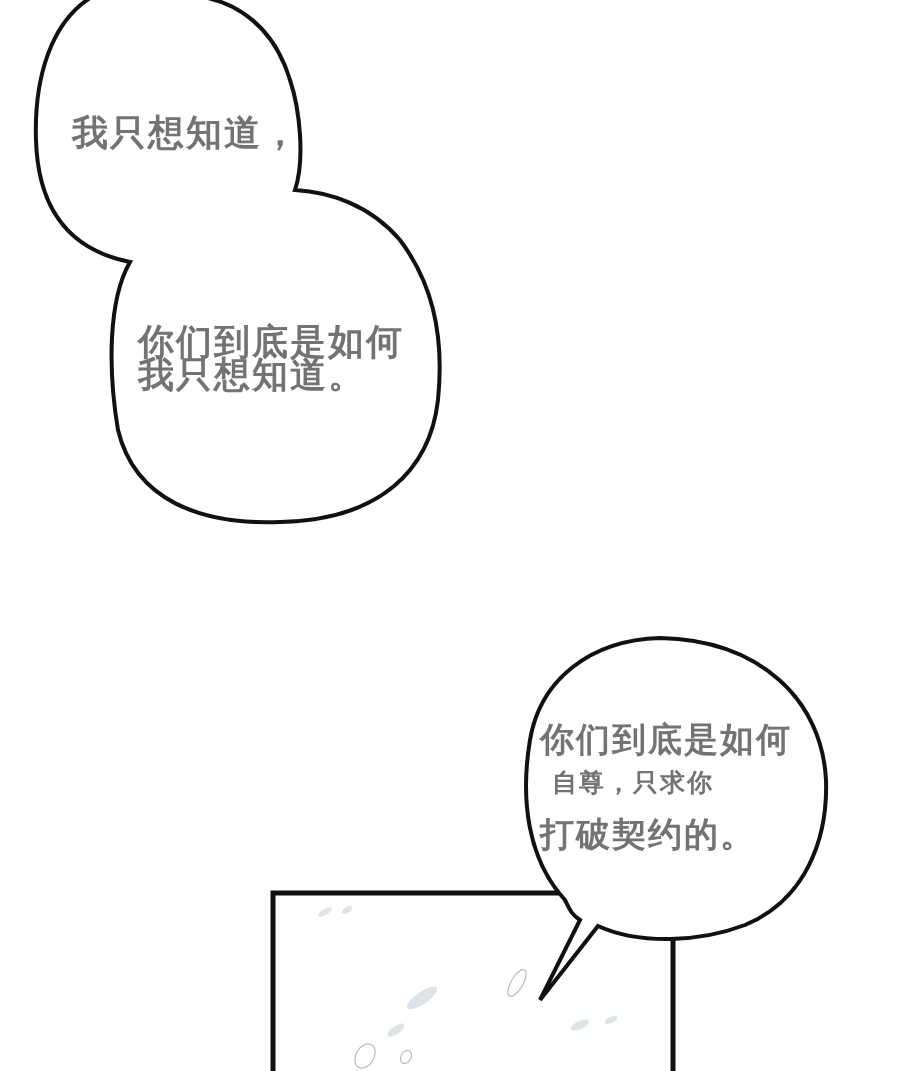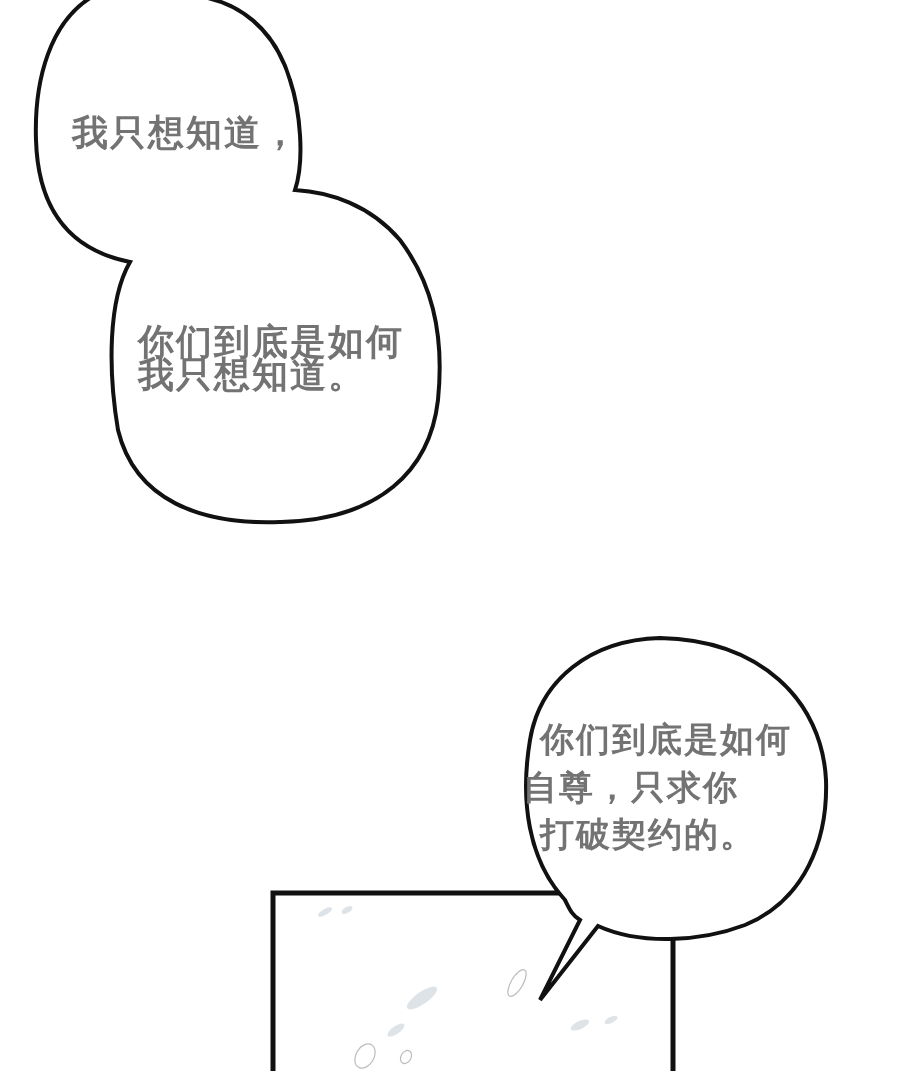--- a/index.html
+++ b/index.html
@@ -61,14 +61,14 @@
        C805 900, 828 840, 826 780
        C822 700, 760 640, 660 638 Z" fill="#fff" stroke="#111" stroke-width="4"></path>
 </svg>
 
 <div class="text-line" style="left:72px; top:115px;">我只想知道，</div>
 
 <div class="text-line" style="left:138px; top:324px;">你们到底是如何</div>
 <div class="text-line" style="left:138px; top:357px;">我只想知道。</div>
 
 <div class="text-line" style="left:540px; top:722px; font-size:34px;">你们到底是如何</div>
-<div class="text-line" style="left:523px; top:770px; font-size:34px;">自尊，只求你</div>
+<div class="text-line" style="left:552px; top:770px; font-size:25px;">自尊，只求你</div>
 <div class="text-line" style="left:540px; top:817px; font-size:34px;">打破契约的。</div>
 
 </body></html>

